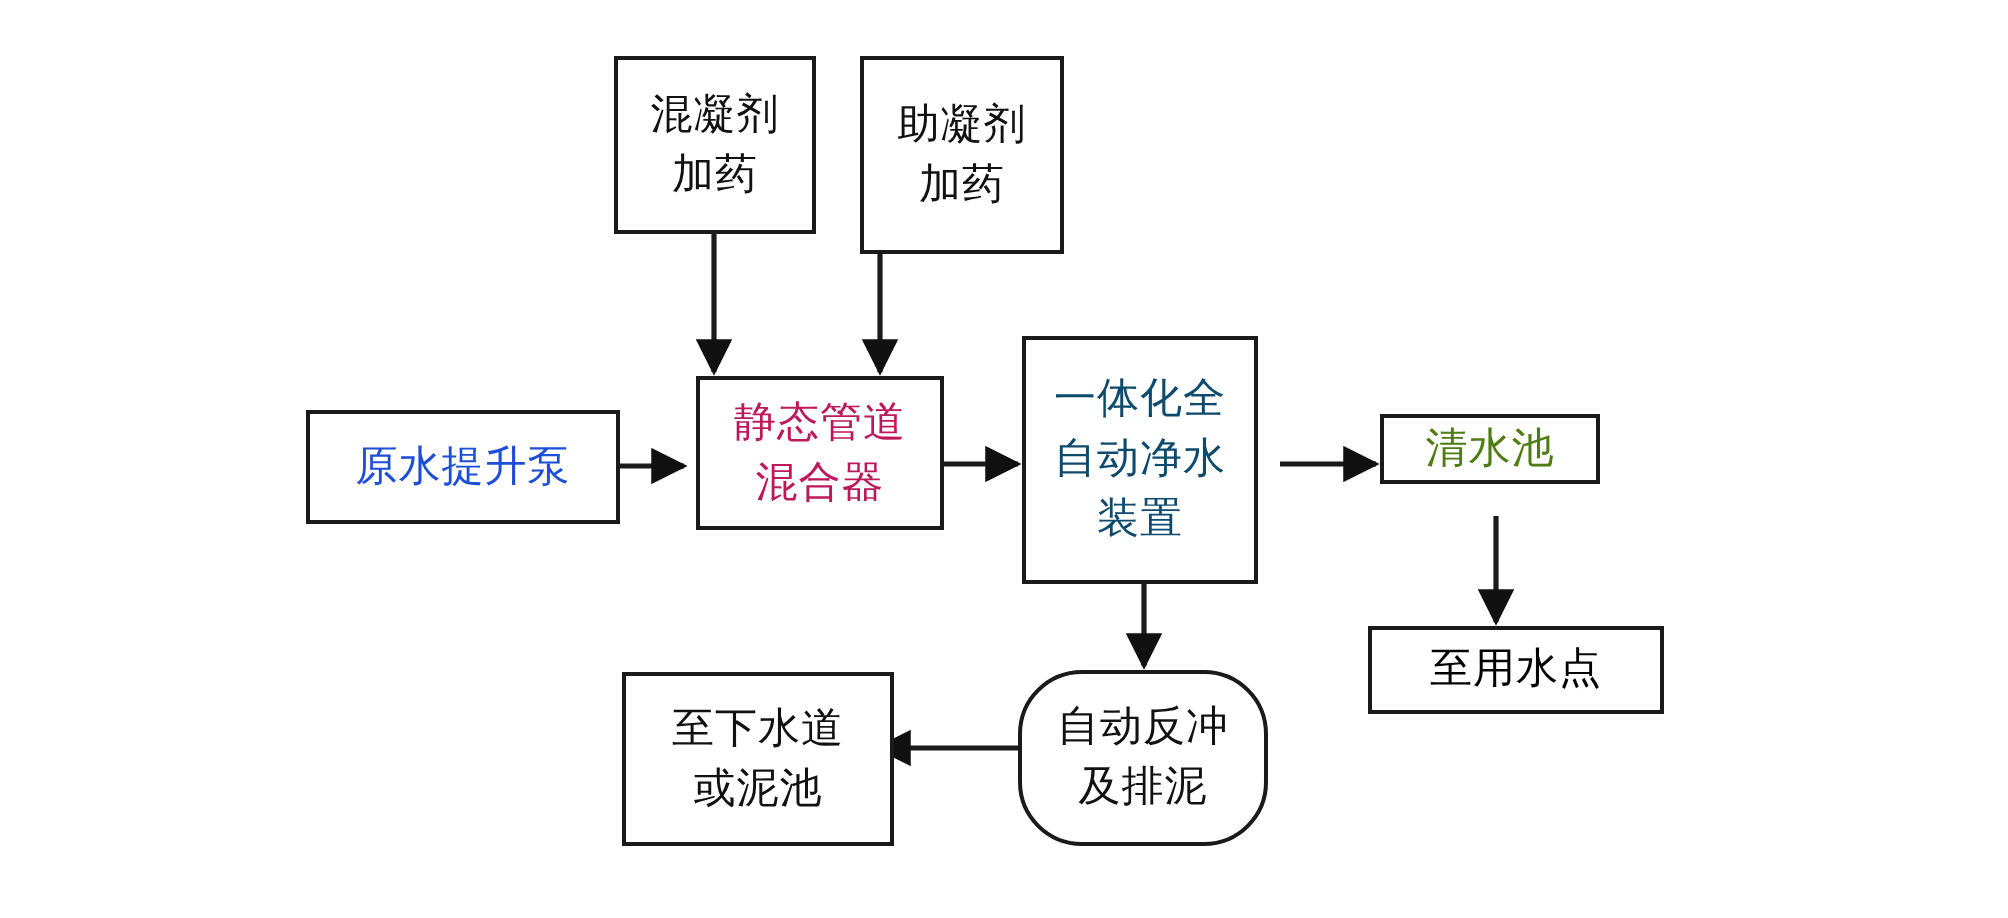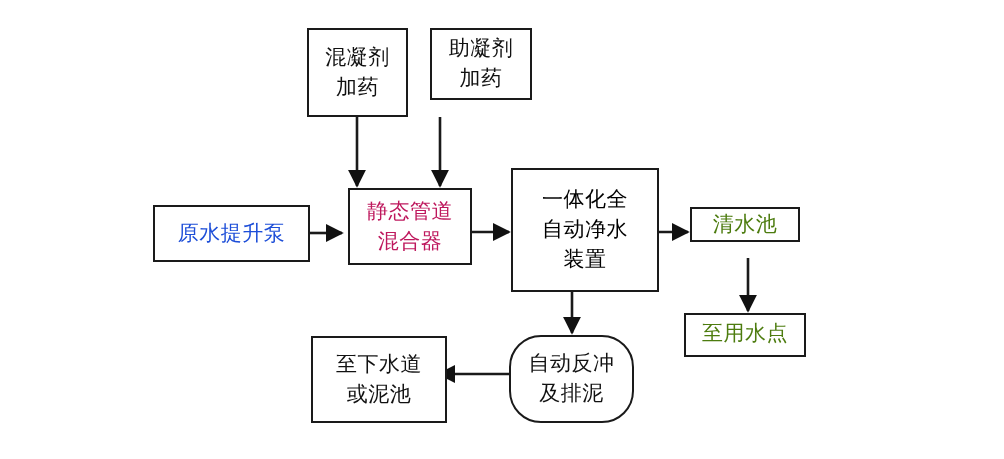--- a/index.html
+++ b/index.html
@@ -66,40 +66,40 @@
         <path d="M 572 292 L 572 333" marker-end="url(#arrow-end)" stroke="#1a1a1a"></path>
         <path d="M 509 374 L 439 374" marker-end="url(#arrow-end)" stroke="#1a1a1a"></path>
       </g>
   </svg>
 
   <div id="node-layer">
       <div class="node" style="left: 307px; top: 28px; width: 101px; height: 89px; border-color: rgb(26, 26, 26); color: rgb(17, 17, 17);">
         <span class="line">混凝剂</span>
         <span class="line">加药</span>
       </div>
-      <div class="node" style="left: 430px; top: 28px; width: 102px; height: 72px; border-color: rgb(26, 26, 26); color: rgb(17, 17, 17);">
+      <div class="node" style="left: 430px; top: 28px; width: 102px; height: 99px; border-color: rgb(26, 26, 26); color: rgb(17, 17, 17);">
         <span class="line">助凝剂</span>
         <span class="line">加药</span>
       </div>
       <div class="node" style="left: 153px; top: 205px; width: 157px; height: 57px; border-color: rgb(26, 26, 26); color: #1d4ed8;">
         <span class="line">原水提升泵</span>
       </div>
       <div class="node" style="left: 348px; top: 188px; width: 124px; height: 77px; border-color: rgb(26, 26, 26); color: #be185d;">
         <span class="line">静态管道</span>
         <span class="line">混合器</span>
       </div>
-      <div class="node" style="left: 511px; top: 168px; width: 148px; height: 124px; border-color: rgb(26, 26, 26); color: #000000;">
+      <div class="node" style="left: 511px; top: 168px; width: 118px; height: 124px; border-color: rgb(26, 26, 26); color: #0c4a6e;">
         <span class="line">一体化全</span>
         <span class="line">自动净水</span>
         <span class="line">装置</span>
       </div>
       <div class="node" style="left: 690px; top: 207px; width: 110px; height: 35px; border-color: rgb(26, 26, 26); color: #4d7c0f;">
         <span class="line">清水池</span>
       </div>
-      <div class="node" style="left: 684px; top: 313px; width: 122px; height: 44px; border-color: rgb(26, 26, 26); color: #4d7c0f; font-family: Liberation Mono, monospace;">
+      <div class="node" style="left: 684px; top: 313px; width: 148px; height: 44px; border-color: rgb(26, 26, 26); color: #000000;">
         <span class="line">至用水点</span>
       </div>
       <div class="node" style="left: 509px; top: 335px; width: 125px; height: 88px; border-color: rgb(26, 26, 26); color: rgb(17, 17, 17); border-radius: 32px;">
         <span class="line">自动反冲</span>
         <span class="line">及排泥</span>
       </div>
       <div class="node" style="left: 311px; top: 336px; width: 136px; height: 87px; border-color: rgb(26, 26, 26); color: rgb(17, 17, 17);">
         <span class="line">至下水道</span>
         <span class="line">或泥池</span>
       </div>

